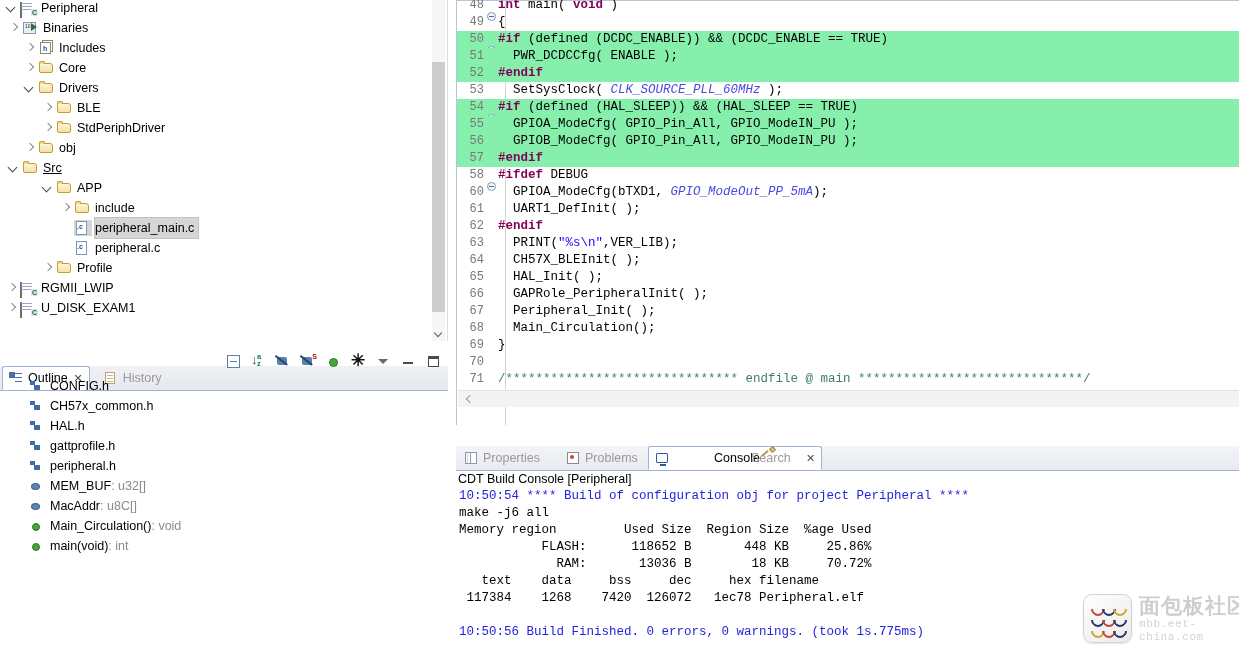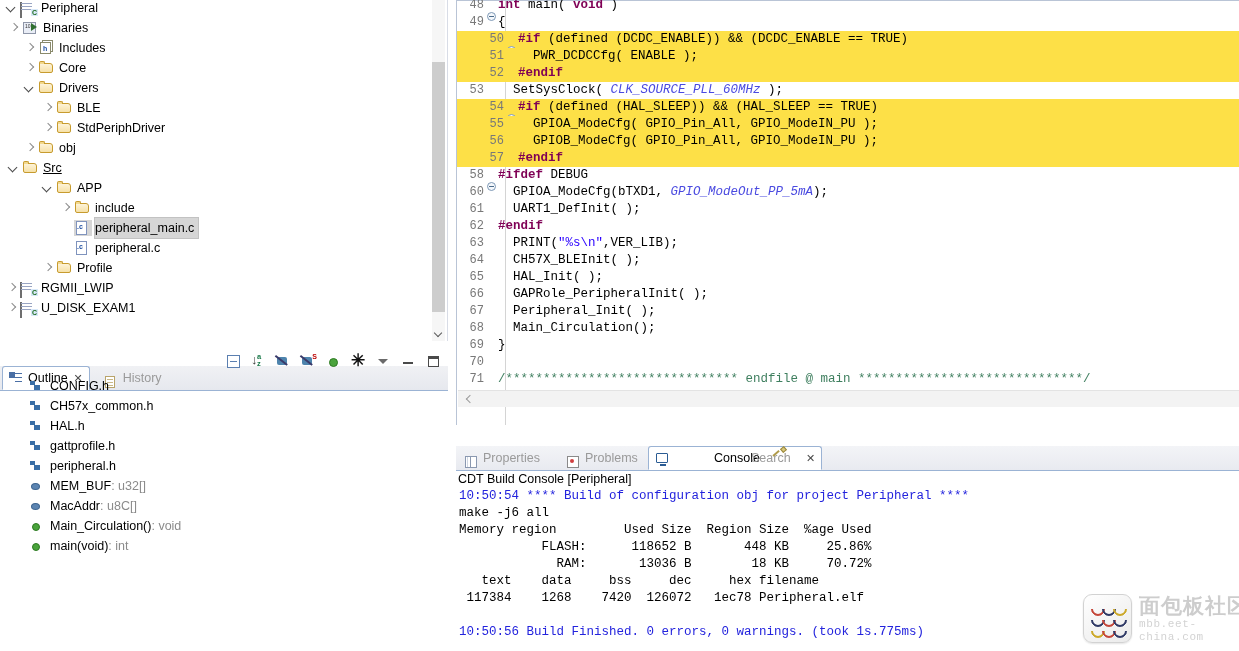--- a/index.html
+++ b/index.html
@@ -151,21 +151,21 @@
   .vtab {
     position:absolute; top:0; height:24px; line-height:24px;
     display:flex; align-items:center; padding:0 6px; font-size:12.5px;
   }
   .vtab.active {
     background:#ffffff;
     border:1px solid #9bb3d4; border-bottom:1px solid #ffffff;
     border-radius: 3px 3px 0 0; box-sizing:border-box;
     color:#000; font-weight:normal;
   }
-  .vtab.inactive { color:#9a9a9a;align-items:flex-end; }
+  .vtab.inactive { color:#9a9a9a; }
   .tabclose {
     margin-left:6px; font-size:11px; color:#4a4a4a;
   }
   .tabicon { width:15px; height:15px; margin-right:4px; position:relative; }
   .ic-outline {
     position:absolute; left:0; top:1px; width:13px; height:13px;
   }
   .ic-outline::before{
     content:""; position:absolute; left:0; top:0; width:4px; height:4px;
     border:1.2px solid #4a6fa5; box-shadow: 0 5px 0 -0.2px #4a6fa5 inset;
@@ -282,21 +282,21 @@
     border-left:1px solid #b9c4d6;
     box-sizing:border-box;
     background:#fff;
   }
   #code-area { position:absolute; left:0; top:-4px; width:783px; }
   .cl {
     height:17px; line-height:17px; white-space:pre;
     font-family:"Liberation Mono", monospace; font-size:12.5px;
     position:relative;
   }
-  .cl.hl { background:#fde047;padding-left:20px; }
+  .cl.hl { background:#86efac; }
   .ln {
     display:inline-block; width:27px; text-align:right;
     color:#787878; font-family:"Liberation Mono", monospace; font-size:12px;
     padding-right:0px;
   }
   .fold {
     display:inline-block; width:14px; text-align:center; position:relative;
     color:#6a8caf;
   }
   .fold.has::before {

